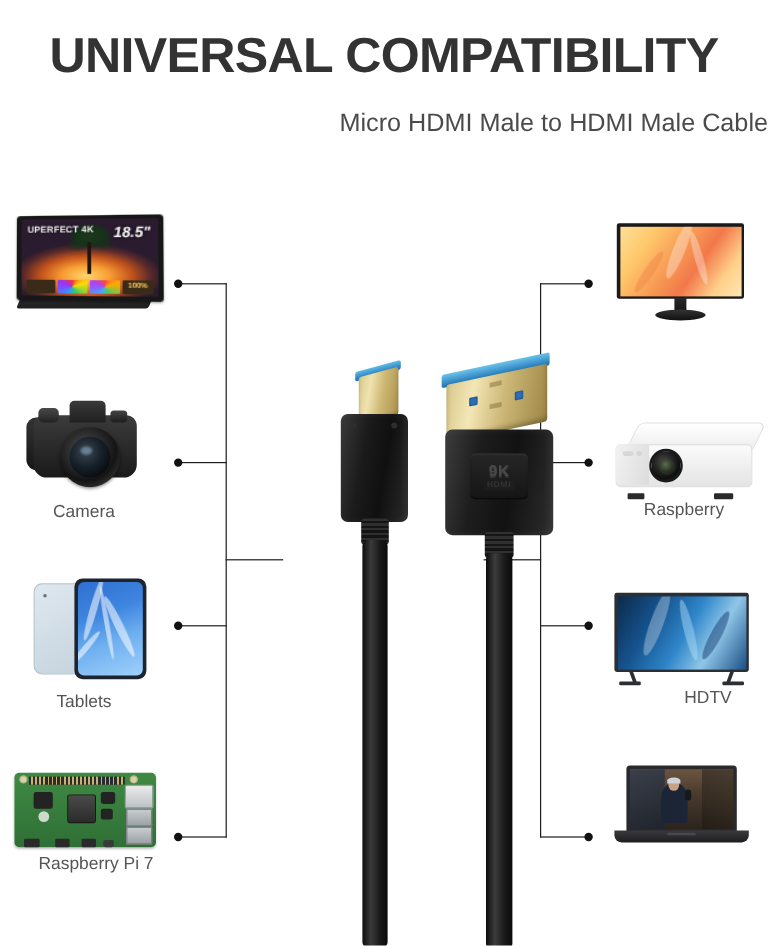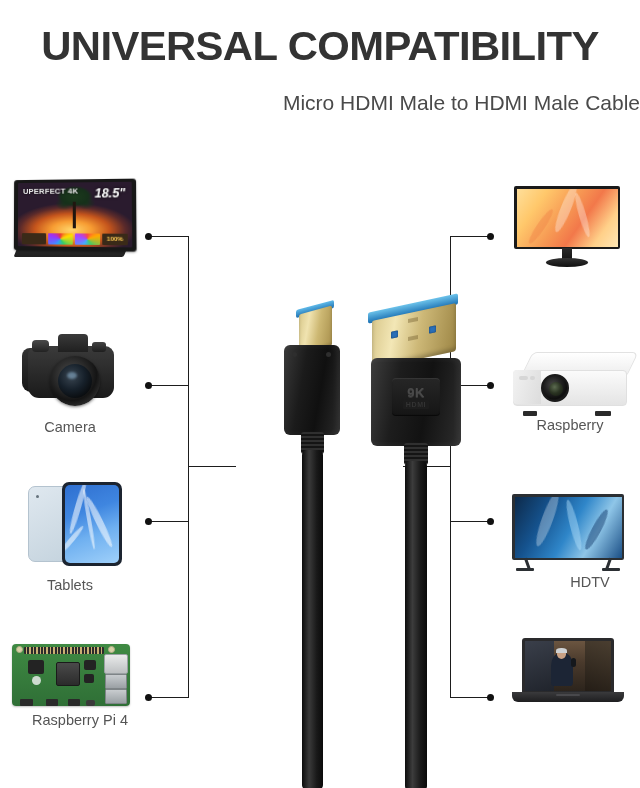--- a/index.html
+++ b/index.html
@@ -302,21 +302,21 @@
       <div class="pi-usb pi-u2"></div>
       <div class="pi-port pi-p1"></div>
       <div class="pi-port pi-p2"></div>
       <div class="pi-port pi-p3"></div>
       <div class="pi-usbc"></div>
       <div class="pi-logo"></div>
       <div class="pi-hole" style="left:4px;top:2px;"></div>
       <div class="pi-hole" style="left:96px;top:2px;"></div>
     </div>
   </div>
-  <div class="dev-label" style="left:0px;top:713px;width:160px;">Raspberry Pi 4</div>
+  <div class="dev-label" style="left:0px;top:713px;width:160px;">Raspberry Pi 7</div>
 
   <div class="dev" style="left:514px;top:186px;width:112px;height:82px;">
     <div class="mon-frame">
       <div class="mon-screen">
         <div class="mon-sw mon-s1"></div>
         <div class="mon-sw mon-s2"></div>
         <div class="mon-sw mon-s3"></div>
       </div>
     </div>
     <div class="mon-neck"></div>

